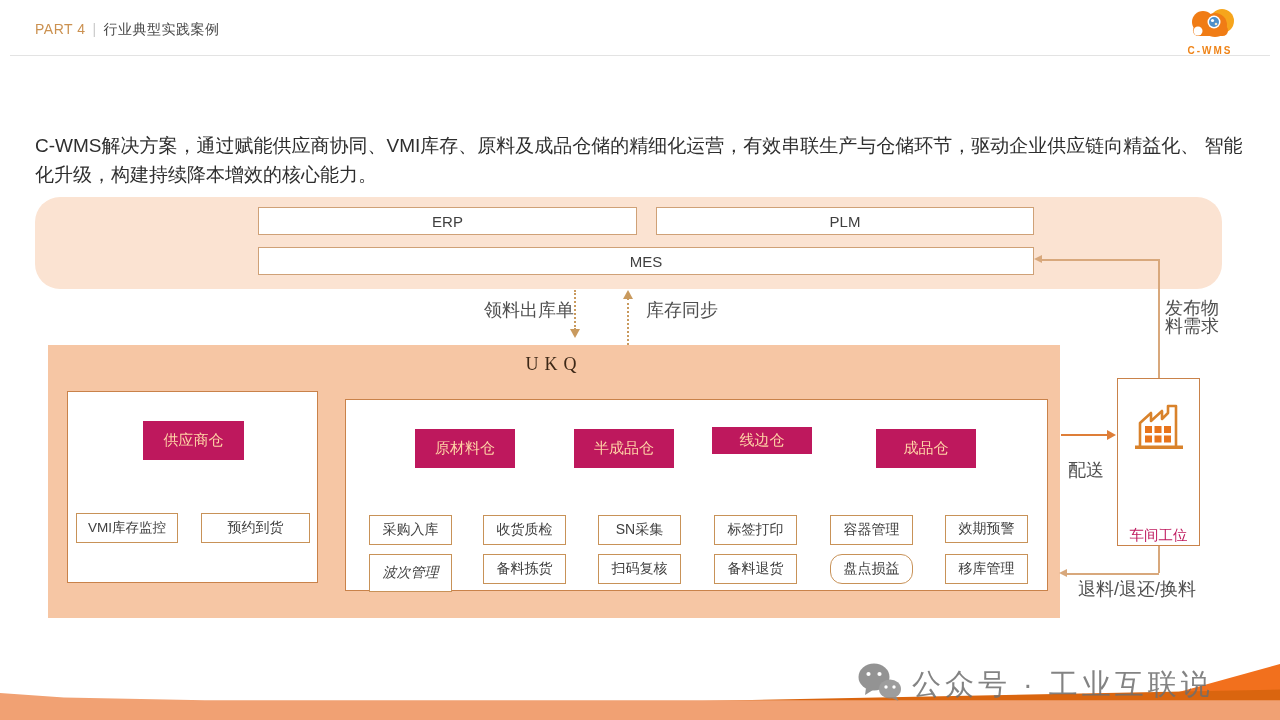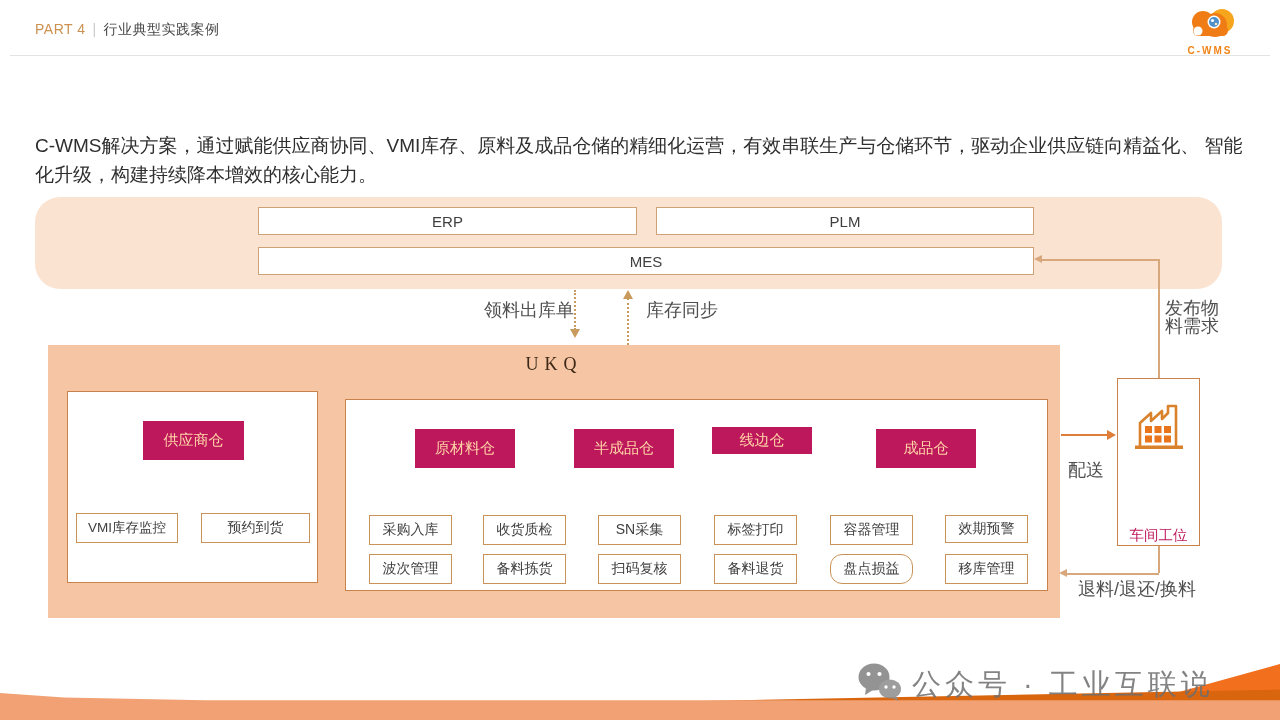--- a/index.html
+++ b/index.html
@@ -118,21 +118,21 @@
       <div class="abs obtn" style="top:27px;left:366px;width:100px;height:27px;">线边仓</div>
       <div class="abs obtn" style="top:29px;left:530px;width:100px;height:39px;">成品仓</div>
 
       <div class="abs fbox" style="top:115px;left:23px;width:83px;height:30px;">采购入库</div>
       <div class="abs fbox" style="top:115px;left:137px;width:83px;height:30px;">收货质检</div>
       <div class="abs fbox" style="top:115px;left:252px;width:83px;height:30px;">SN采集</div>
       <div class="abs fbox" style="top:115px;left:368px;width:83px;height:30px;">标签打印</div>
       <div class="abs fbox" style="top:115px;left:484px;width:83px;height:30px;">容器管理</div>
       <div class="abs fbox" style="top:115px;left:599px;width:83px;height:28px;">效期预警</div>
 
-      <div class="abs fbox" style="top:154px;left:23px;width:83px;height:30px;">波次管理</div>
+      <div class="abs fbox" style="top:154px;left:23px;width:83px;height:38px;font-style:italic;">波次管理</div>
       <div class="abs fbox" style="top:154px;left:137px;width:83px;height:30px;">备料拣货</div>
       <div class="abs fbox" style="top:154px;left:252px;width:83px;height:30px;">扫码复核</div>
       <div class="abs fbox" style="top:154px;left:368px;width:83px;height:30px;">备料退货</div>
       <div class="abs fbox" style="top:154px;left:484px;width:83px;height:30px;border-radius:12px;">盘点损益</div>
       <div class="abs fbox" style="top:154px;left:599px;width:83px;height:30px;">移库管理</div>
     </div>
   </div>
 
   <div class="abs oline" style="top:434px;left:1061px;width:49px;height:2px;"></div>
   <div class="abs tri tri-right-o" style="top:430px;left:1107px;"></div>

